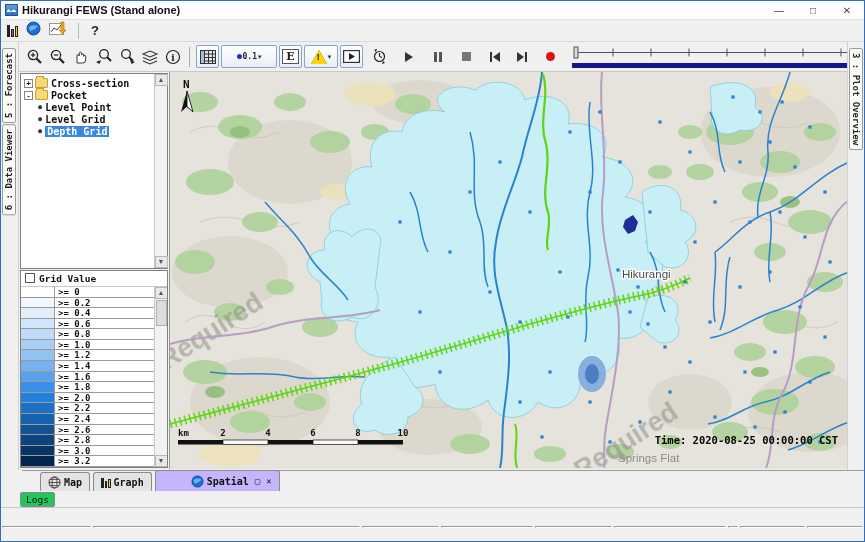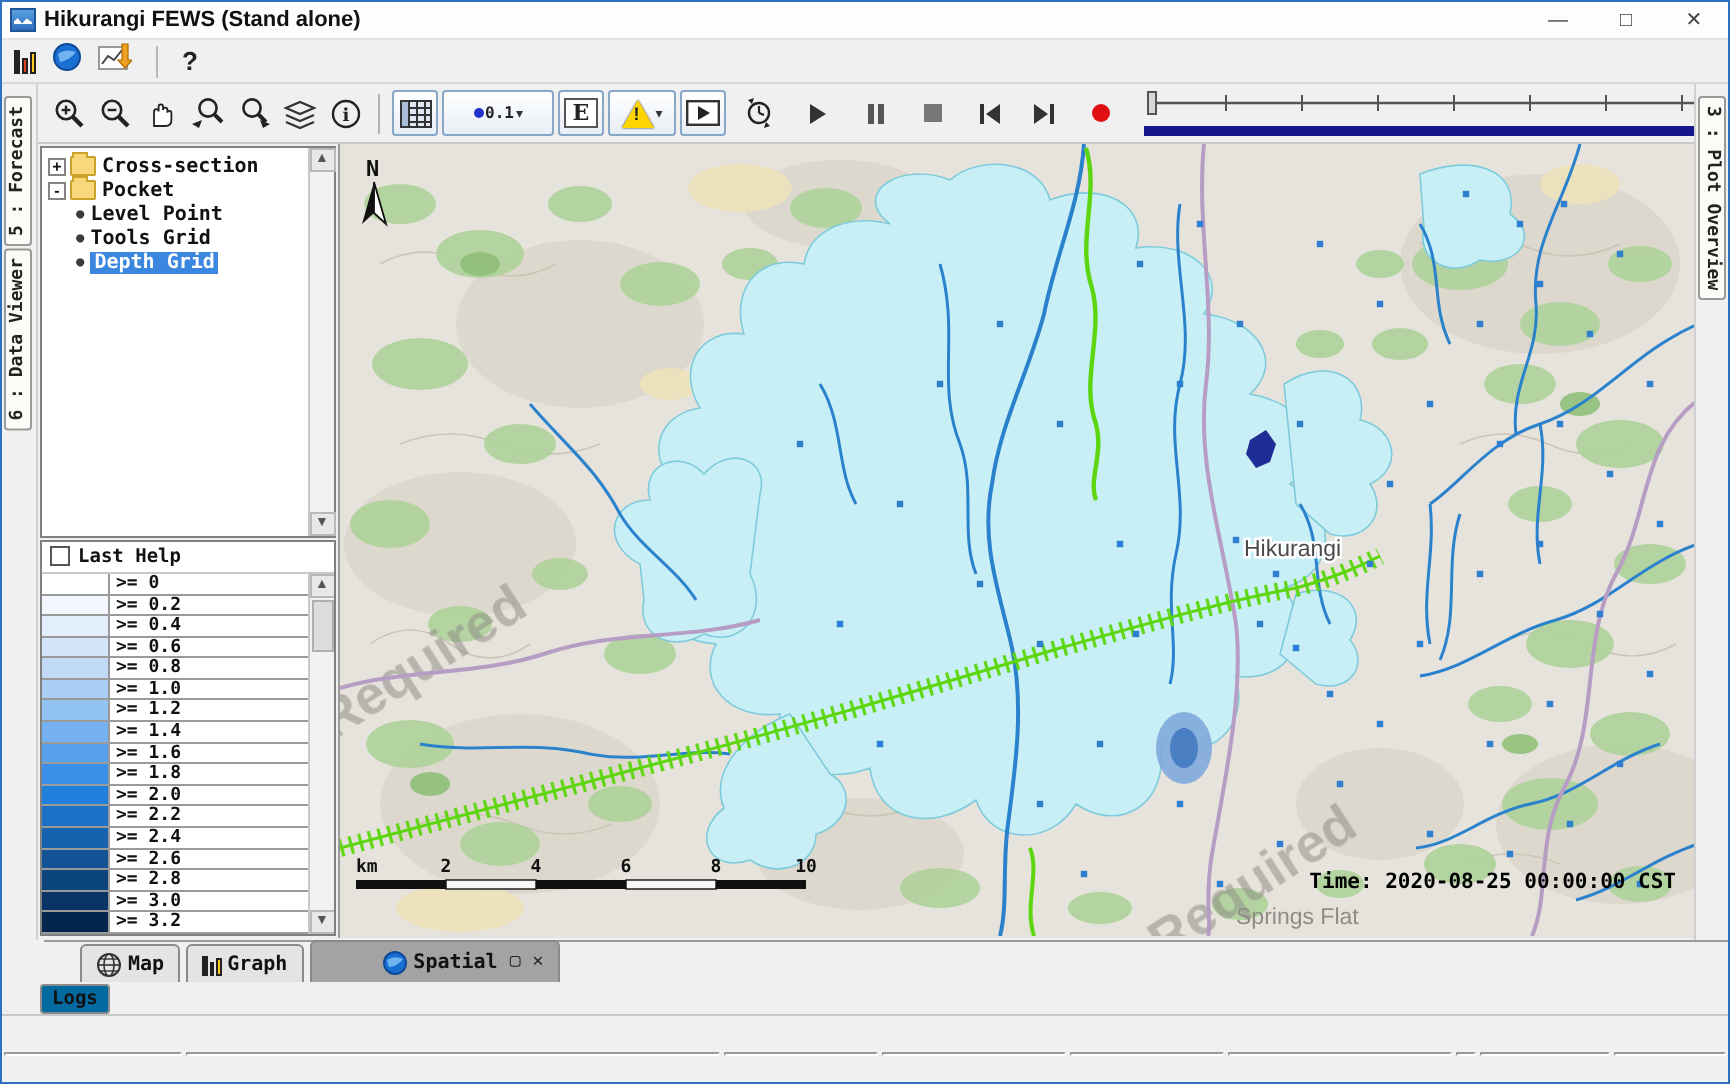--- a/index.html
+++ b/index.html
@@ -82,27 +82,27 @@
   .legend-row { display:flex; height:10.6px; border-bottom:1px solid #9a9a9a; }
   .legend-swatch { width:34px; border-right:1px solid #9a9a9a; flex:0 0 auto; }
   .legend-label { font-family:"DejaVu Sans Mono",monospace; font-size:9px; font-weight:bold; color:#111; padding-left:3px; line-height:10px; }
 
   .map-area { width:678px; height:397px; position:relative; background:#e6e3dc; border-left:1px solid #9a9a9a; }
   .map-area svg { display:block; }
 
   
   .tabbar { height:21px; background:#f0f0f0; border-top:1px solid #9a9a9a; display:flex; align-items:flex-end; padding-left:18px; gap:3px;margin-left:21px; }
   .btab { height:19px; display:flex; align-items:center; gap:3px; padding:0 7px; border:1px solid #8a8a8a; border-bottom:none; border-radius:3px 3px 0 0; background:#e4e4e4; font-family:"DejaVu Sans Mono",monospace; font-size:10px; font-weight:bold; color:#111; }
-  .btab.active { background:#a3a3a3; height:21px;padding-left:35px; }
+  .btab.active { background:#c4b5fd; height:21px;padding-left:35px; }
   .btab .tab-ctrl { font-size:9px; color:#222; margin-left:3px; }
   .graph-bars { display:flex; align-items:flex-end; gap:1px; height:11px; }
   .graph-bars i { display:block; width:2.5px; border:0.5px solid #222; }
 
   .logsrow { height:17px; background:#f0f0f0; display:flex; align-items:center; padding-left:19px; border-bottom:1px solid #c8c8c8;}
-  .logs-btn { font-family:"DejaVu Sans Mono",monospace; font-size:9.5px; font-weight:bold; color:#111; background:#0369a1; border:1px solid #8a8a8a; border-radius:2px; padding:0 5px; height:15px; line-height:13px; }
+  .logs-btn { font-family:"DejaVu Sans Mono",monospace; font-size:9.5px; font-weight:normal; color:#111; background:#22c55e; border:1px solid #8a8a8a; border-radius:2px; padding:0 5px; height:15px; line-height:13px; }
 
   
   .statusbar { height:18px; display:flex; background:#f0f0f0; padding:1px 1px; gap:2px; }
   .status-cell { border:1px solid; border-color:#9a9a9a #ffffff #ffffff #9a9a9a; font-family:"DejaVu Sans Mono",monospace; font-size:10px; color:#111; display:flex; align-items:center; padding:0 4px; white-space:nowrap; overflow:hidden;margin-top:17px; }
   .warn-mini { width:0; height:0; border-left:6px solid transparent; border-right:6px solid transparent; border-bottom:10px solid #ffd400; position:relative; }
   .warn-mini::after { content:"!"; position:absolute; left:-1.5px; top:1px; font-size:7px; font-weight:bold; color:#222; }
   .mem-cell { position:relative; }
   .mem-fill { position:absolute; left:0; top:0; bottom:0; width:17px; background:#6da3d8; }
   .mem-text { position:relative; }
 </style>
@@ -304,38 +304,38 @@
                 <span class="expander">-</span>
                 <span class="folder"></span>
                 <span class="tree-label">Pocket</span>
               </div>
               <div class="tree-row">
                 <span class="bullet">●</span>
                 <span class="tree-label">Level Point</span>
               </div>
               <div class="tree-row">
                 <span class="bullet">●</span>
-                <span class="tree-label">Tools Grid</span>
+                <span class="tree-label">Level Grid</span>
               </div>
               <div class="tree-row">
                 <span class="bullet">●</span>
                 <span class="tree-label selected">Depth Grid</span>
               </div>
             </div>
             <div class="scroll-col">
               <span class="scroll-btn">▲</span>
               <span class="scroll-track"></span>
               <span class="scroll-btn">▼</span>
             </div>
           </div>
 
           <div class="legend-box">
             <div class="legend-header">
               <span class="checkbox"></span>
-              <span class="legend-title">Last Help</span>
+              <span class="legend-title">Grid Value</span>
             </div>
             <div class="legend-main">
               <div class="legend-list" id="legend-list">
                   <div class="legend-row">
                     <span class="legend-swatch" style="background: rgb(255, 255, 255);"></span>
                     <span class="legend-label">&gt;= 0</span>
                   </div>
                   <div class="legend-row">
                     <span class="legend-swatch" style="background: rgb(242, 247, 255);"></span>
                     <span class="legend-label">&gt;= 0.2</span>

